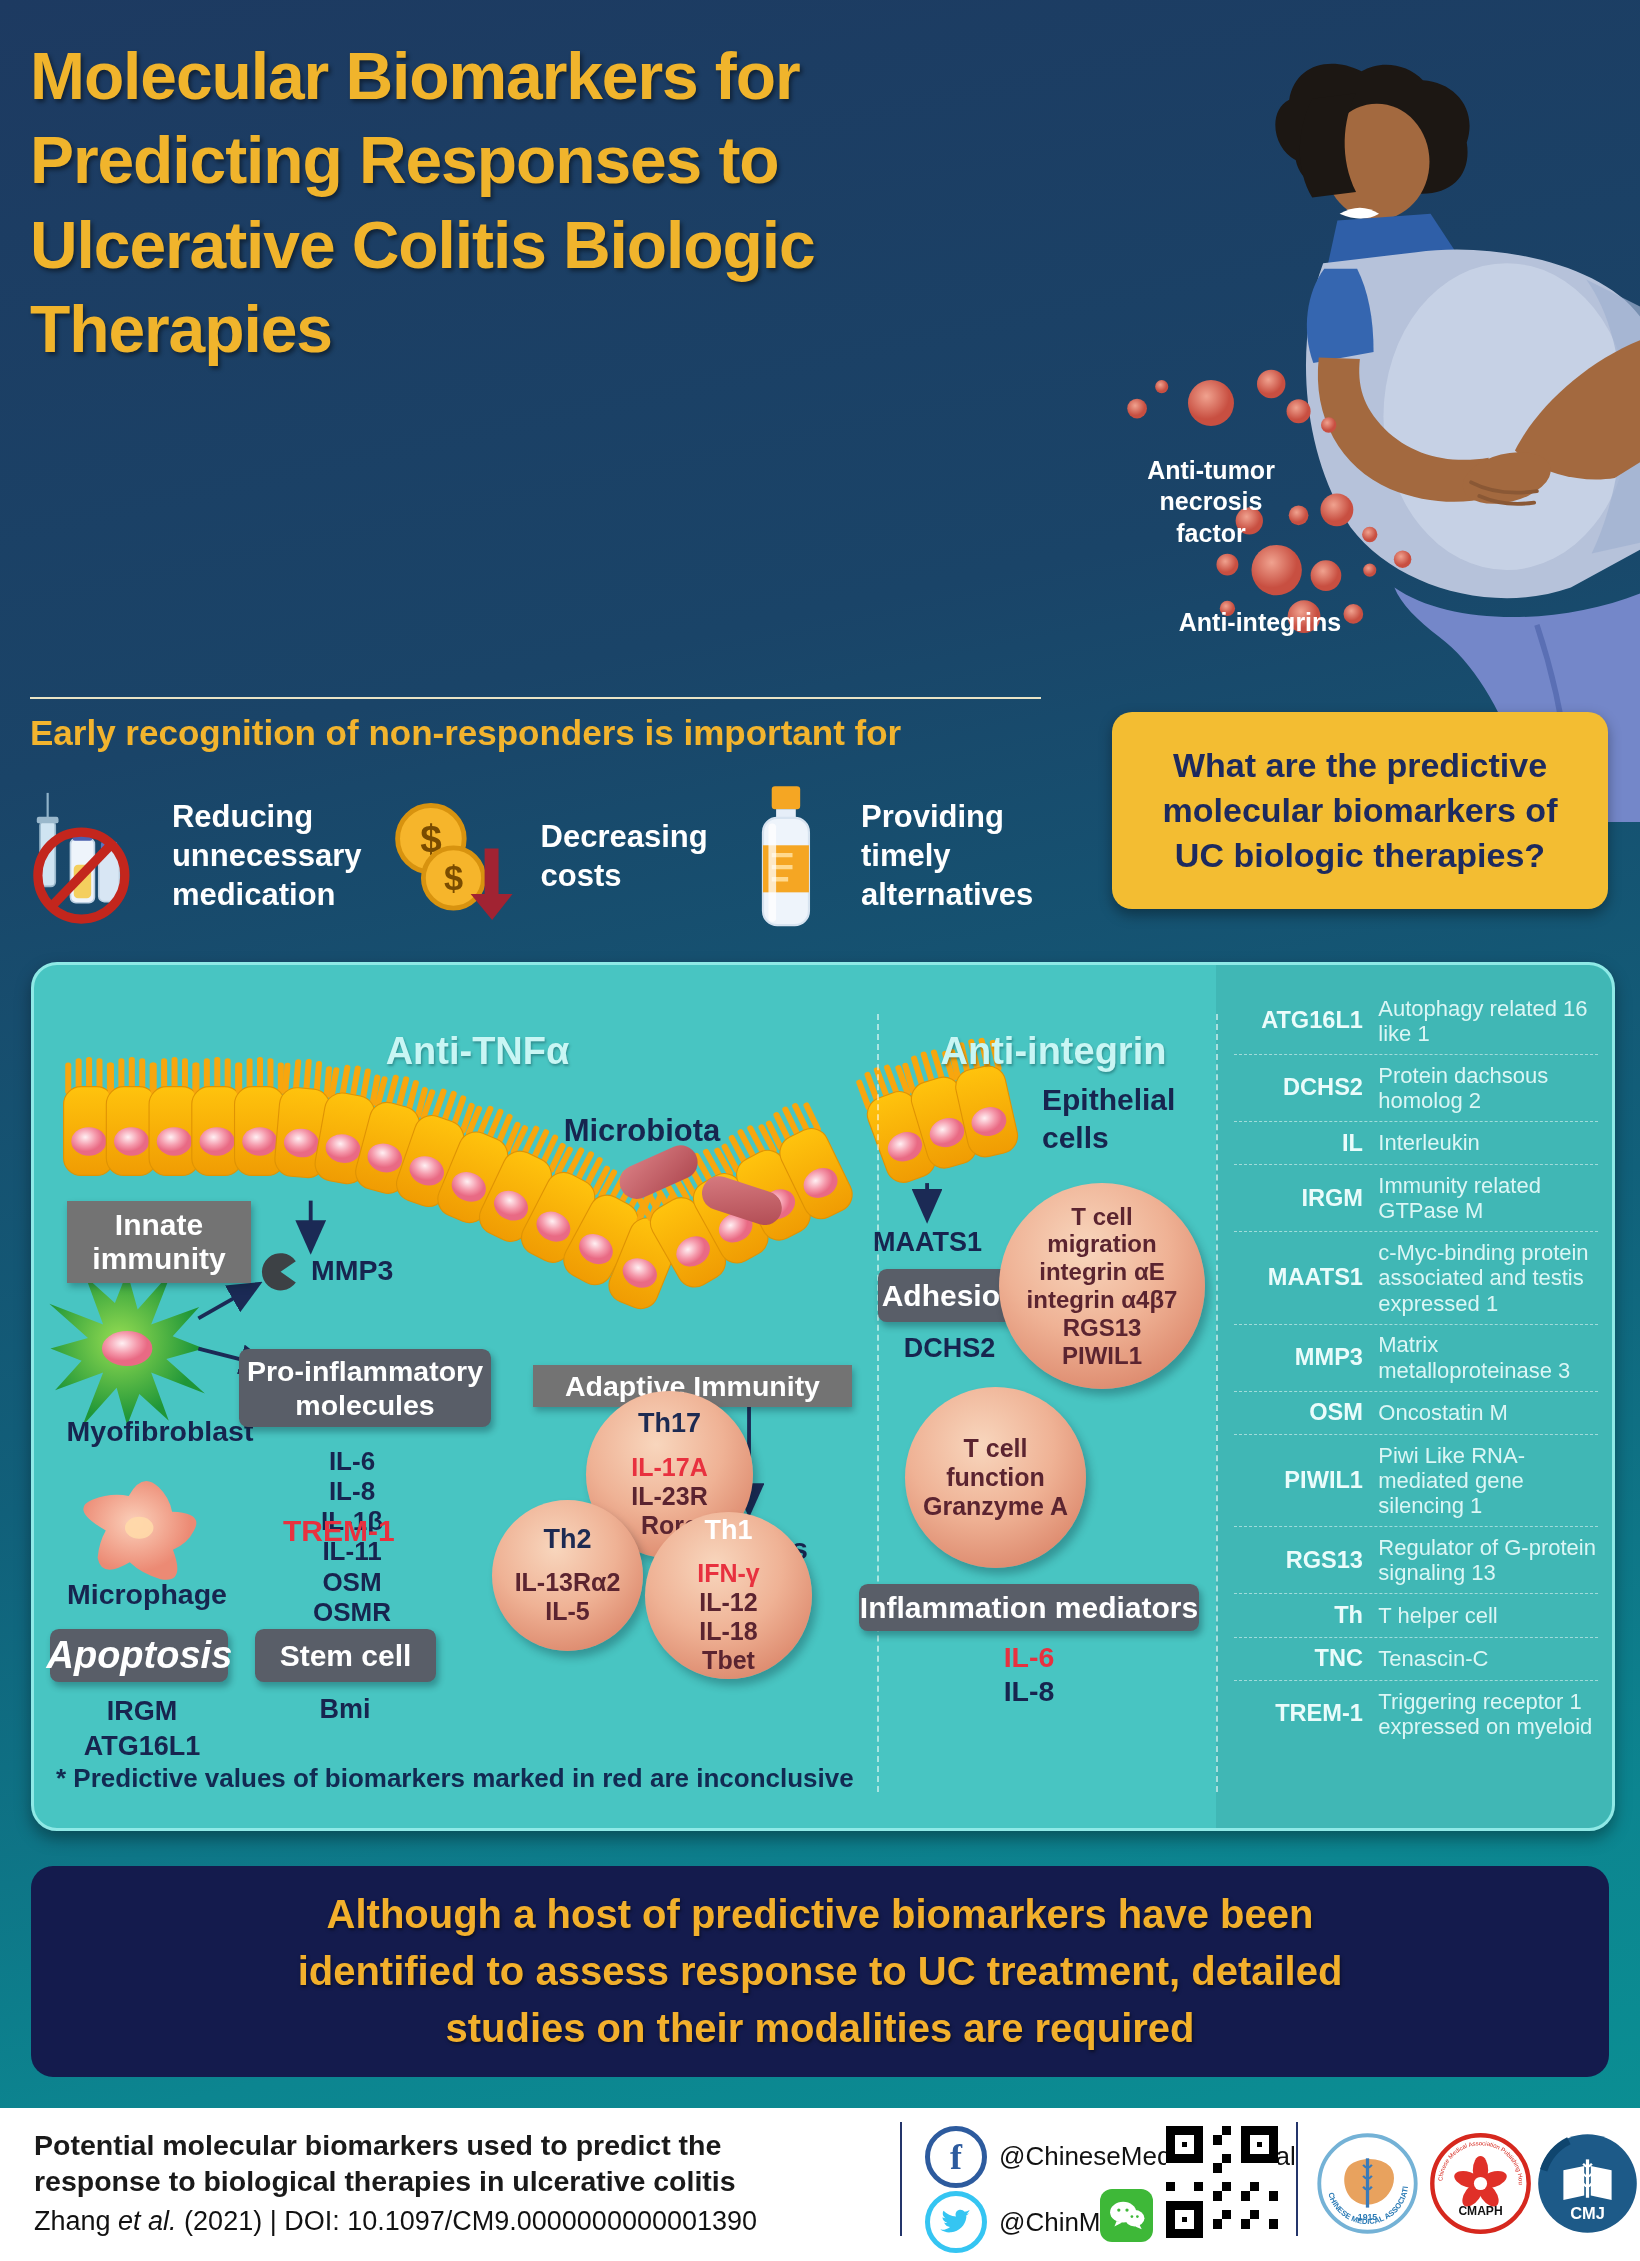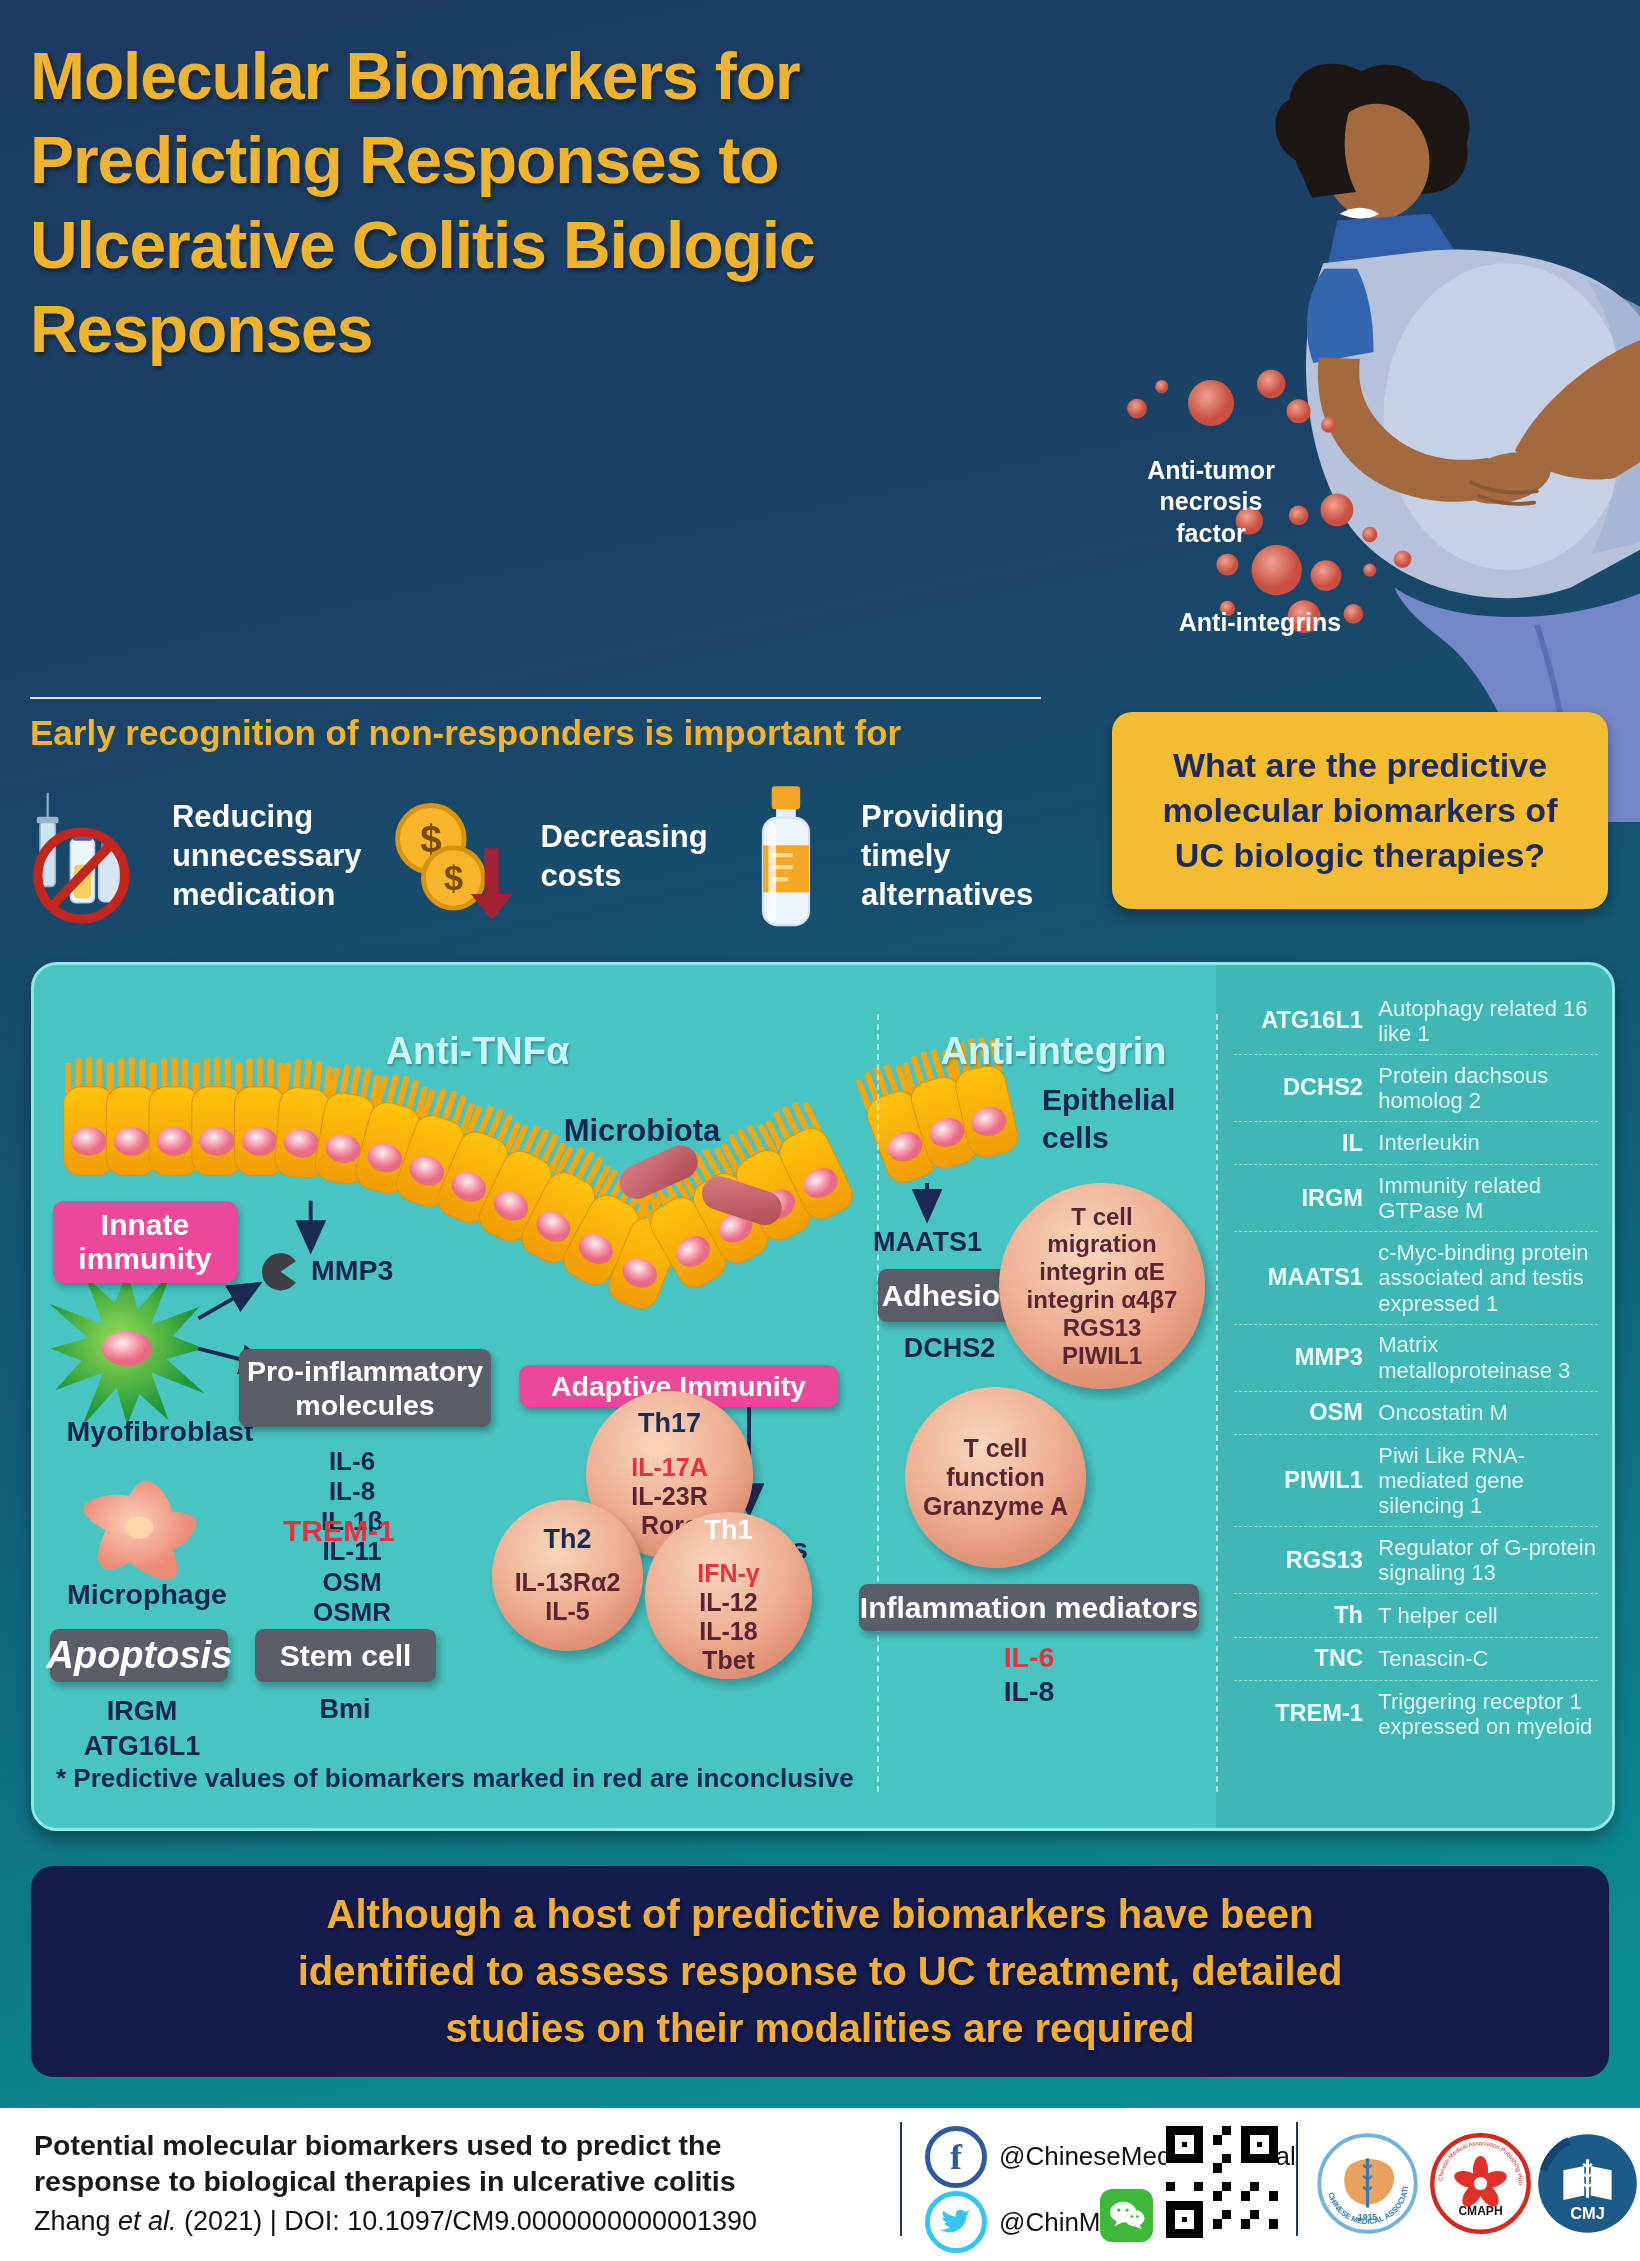--- a/index.html
+++ b/index.html
@@ -24,23 +24,23 @@
   .pat-label{color:#fff;font-weight:bold;font-size:25px;line-height:1.25;text-align:center;}
   
   .panel{left:31px;top:962px;width:1578px;height:863px;background:#48c5c2;
          border:3.3px solid #8fe9e6;border-radius:26px;box-sizing:content-box;
          box-shadow:0 7.7px 16.4px rgba(0,0,0,.35);}
   .panel-inner{position:absolute;left:0;top:0;width:1578px;height:863px;border-radius:24px;overflow:hidden;}
   .gloss-bg{position:absolute;left:1182px;top:0;width:396px;height:863px;background:rgba(12,80,92,.12);}
   .vdash{position:absolute;top:49px;height:778px;width:0;border-left:2.2px dashed rgba(255,255,255,.55);}
   .col-h{position:absolute;color:#c9f6f4;font-weight:bold;font-size:38px;text-align:center;
          text-shadow:1.1px 1.6px 2.7px rgba(0,40,50,.35);}
-  .navy-box{position:absolute;background:#ec4899;border-radius:10px;color:#fff;font-weight:bold;
+  .navy-box{position:absolute;background:#737373;border-radius:0;color:#fff;font-weight:bold;
             display:flex;align-items:center;justify-content:center;text-align:center;
-            box-shadow:2.2px 4.4px 6.6px rgba(0,30,40,.3);}
+            box-shadow:2.2px 4.4px 6.6px rgba(0,30,40,.3);margin-left:14px;}
   .gray-box{position:absolute;background:#595e68;border-radius:8.8px;color:#fff;font-weight:bold;
             display:flex;align-items:center;justify-content:center;text-align:center;
             box-shadow:2.2px 4.4px 6.6px rgba(0,30,40,.3);}
   .lbl{position:absolute;color:#17254f;font-weight:bold;}
   .list{position:absolute;text-align:center;color:#17254f;font-weight:bold;font-size:26px;line-height:1.16;}
   .red{color:#e8313f !important;}
   .cell-circle{position:absolute;border-radius:50%;
       background:radial-gradient(circle at 42% 32%,#f8d6bd 0%,#efb295 45%,#dd8a6e 80%,#d07a5f 100%);
       box-shadow:4.4px 6.6px 8.8px rgba(0,30,40,.28);
       display:flex;flex-direction:column;align-items:center;justify-content:center;text-align:center;}
@@ -124,21 +124,21 @@
       <span class="ln">Anti-tumor</span>
       <span class="ln">necrosis</span>
       <span class="ln">factor</span>
     </div>
   <div class="abs pat-label" style="left:1156px;top:607px;width:208px;">Anti-integrins</div>
 
   <div class="abs title">
       <span class="ln">Molecular Biomarkers for</span>
       <span class="ln">Predicting Responses to</span>
       <span class="ln">Ulcerative Colitis Biologic</span>
-      <span class="ln">Responses</span>
+      <span class="ln">Therapies</span>
     </div>
   <div class="abs rule"></div>
   <div class="abs early">Early recognition of non-responders is important for</div>
 
   <div class="abs benefits">
     <div class="benefit" style="width:340px;">
       <svg width="118" height="137" viewBox="0 0 215 250">
         <rect x="36" y="8" width="4" height="58" fill="#8fb2c9"></rect>
           <rect x="24" y="60" width="28" height="120" rx="8" fill="#cfe4f2" stroke="#9ab8cc" stroke-width="3"></rect>
         <rect x="18" y="52" width="40" height="12" rx="4" fill="#9ab8cc"></rect>

